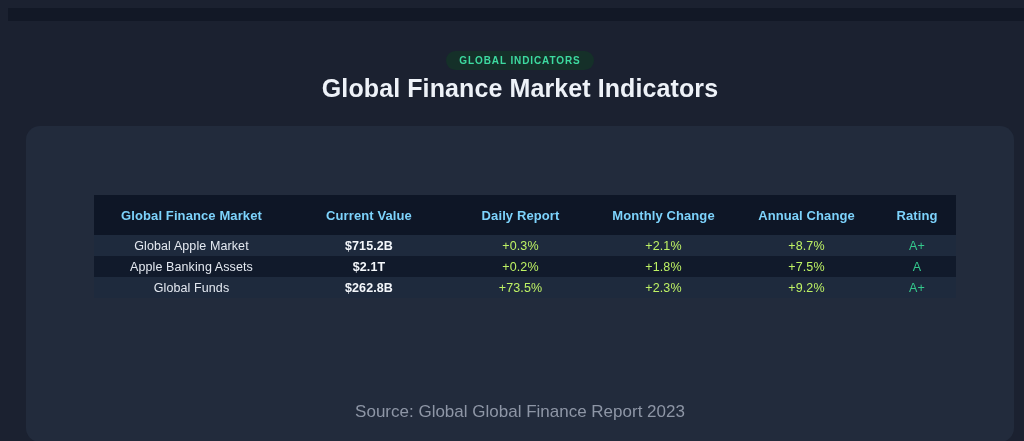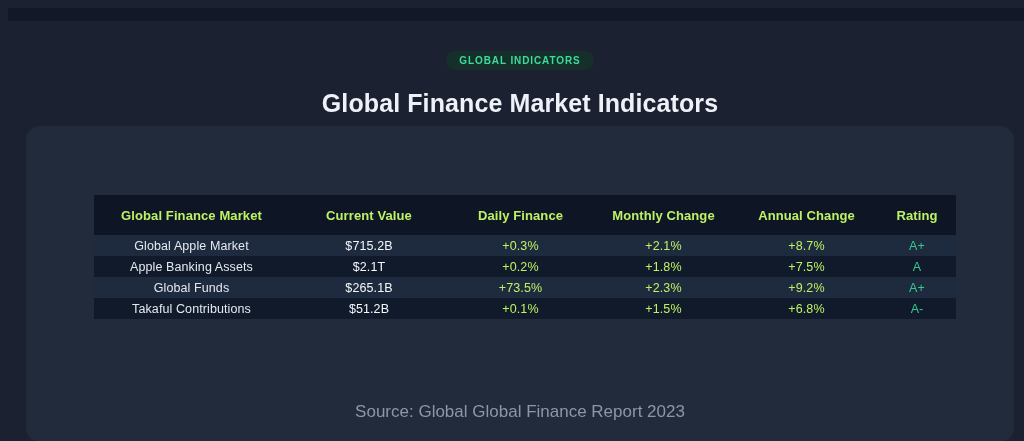--- a/index.html
+++ b/index.html
@@ -32,21 +32,20 @@
     background:#153029;
     color:#3ddaa0;
     font-size:10px;
     font-weight:bold;
     letter-spacing:0.09em;
     padding:5px 13px 4px 13px;
     border-radius:11px;
     line-height:1;
   }
   .page-title {
-    margin-top:15px;
     color:#eef2f8;
     font-size:25px;
     font-weight:bold;
     letter-spacing:0.1px;
   }
   .card {
     position:absolute;
     left:18px; top:118px;
     width:988px; height:316px;
     background:#222b3c;
@@ -64,39 +63,39 @@
     table-layout:fixed;
   }
   col.c0 { width:195px; }
   col.c1 { width:160px; }
   col.c2 { width:143px; }
   col.c3 { width:143px; }
   col.c4 { width:143px; }
   col.c5 { width:78px; }
   thead th {
     background:#0e1626;
-    color:#bef264;
+    color:#7dd3fc;
     font-size:13px;
     font-weight:bold;
     text-align:center;
     height:40px;
     padding:0 4px;
     letter-spacing:0.1px;
   }
   tbody td {
     height:21px;
     text-align:center;
     font-size:12.5px;
     padding:0 4px;
     letter-spacing:0.1px;
   }
   tbody tr:nth-child(odd) td  { background:#1e2a3d; }
   tbody tr:nth-child(even) td { background:#111a2b; }
   td.name  { color:#e4e9f1; }
-  td.value { color:#f4f7fb; font-weight:normal; }
+  td.value { color:#f4f7fb; font-weight:bold; }
   td.chg   { color:#bef264; }
   td.rating{ color:#34c98d; }
   .source {
     position:absolute;
     left:0; top:272px;
     width:988px;
     text-align:center;
     color:#8e96a6;
     font-size:17px;
   }
@@ -122,21 +121,21 @@
             <col class="c1">
             <col class="c2">
           <col class="c3">
             <col class="c4">
             <col class="c5">
         </colgroup>
         <thead>
           <tr>
             <th>Global Finance Market</th>
             <th>Current Value</th>
-            <th>Daily Finance</th>
+            <th>Daily Report</th>
             <th>Monthly Change</th>
             <th>Annual Change</th>
             <th>Rating</th>
           </tr>
         </thead>
         <tbody>
 
           <tr>
             <td class="name">Global Apple Market</td>
             <td class="value">$715.2B</td>
@@ -150,35 +149,27 @@
             <td class="name">Apple Banking Assets</td>
             <td class="value">$2.1T</td>
             <td class="chg">+0.2%</td>
             <td class="chg">+1.8%</td>
             <td class="chg">+7.5%</td>
             <td class="rating">A</td>
           </tr>
 
           <tr>
             <td class="name">Global Funds</td>
-            <td class="value">$265.1B</td>
+            <td class="value">$262.8B</td>
             <td class="chg">+73.5%</td>
             <td class="chg">+2.3%</td>
             <td class="chg">+9.2%</td>
             <td class="rating">A+</td>
           </tr>
 
-          <tr>
-            <td class="name">Takaful Contributions</td>
-            <td class="value">$51.2B</td>
-            <td class="chg">+0.1%</td>
-            <td class="chg">+1.5%</td>
-            <td class="chg">+6.8%</td>
-            <td class="rating">A-</td>
-          </tr>
 
         </tbody>
       </table>
     </div>
 
     <div class="source">Source: Global Global Finance Report 2023</div>
 
   </div>
 </div>
 

